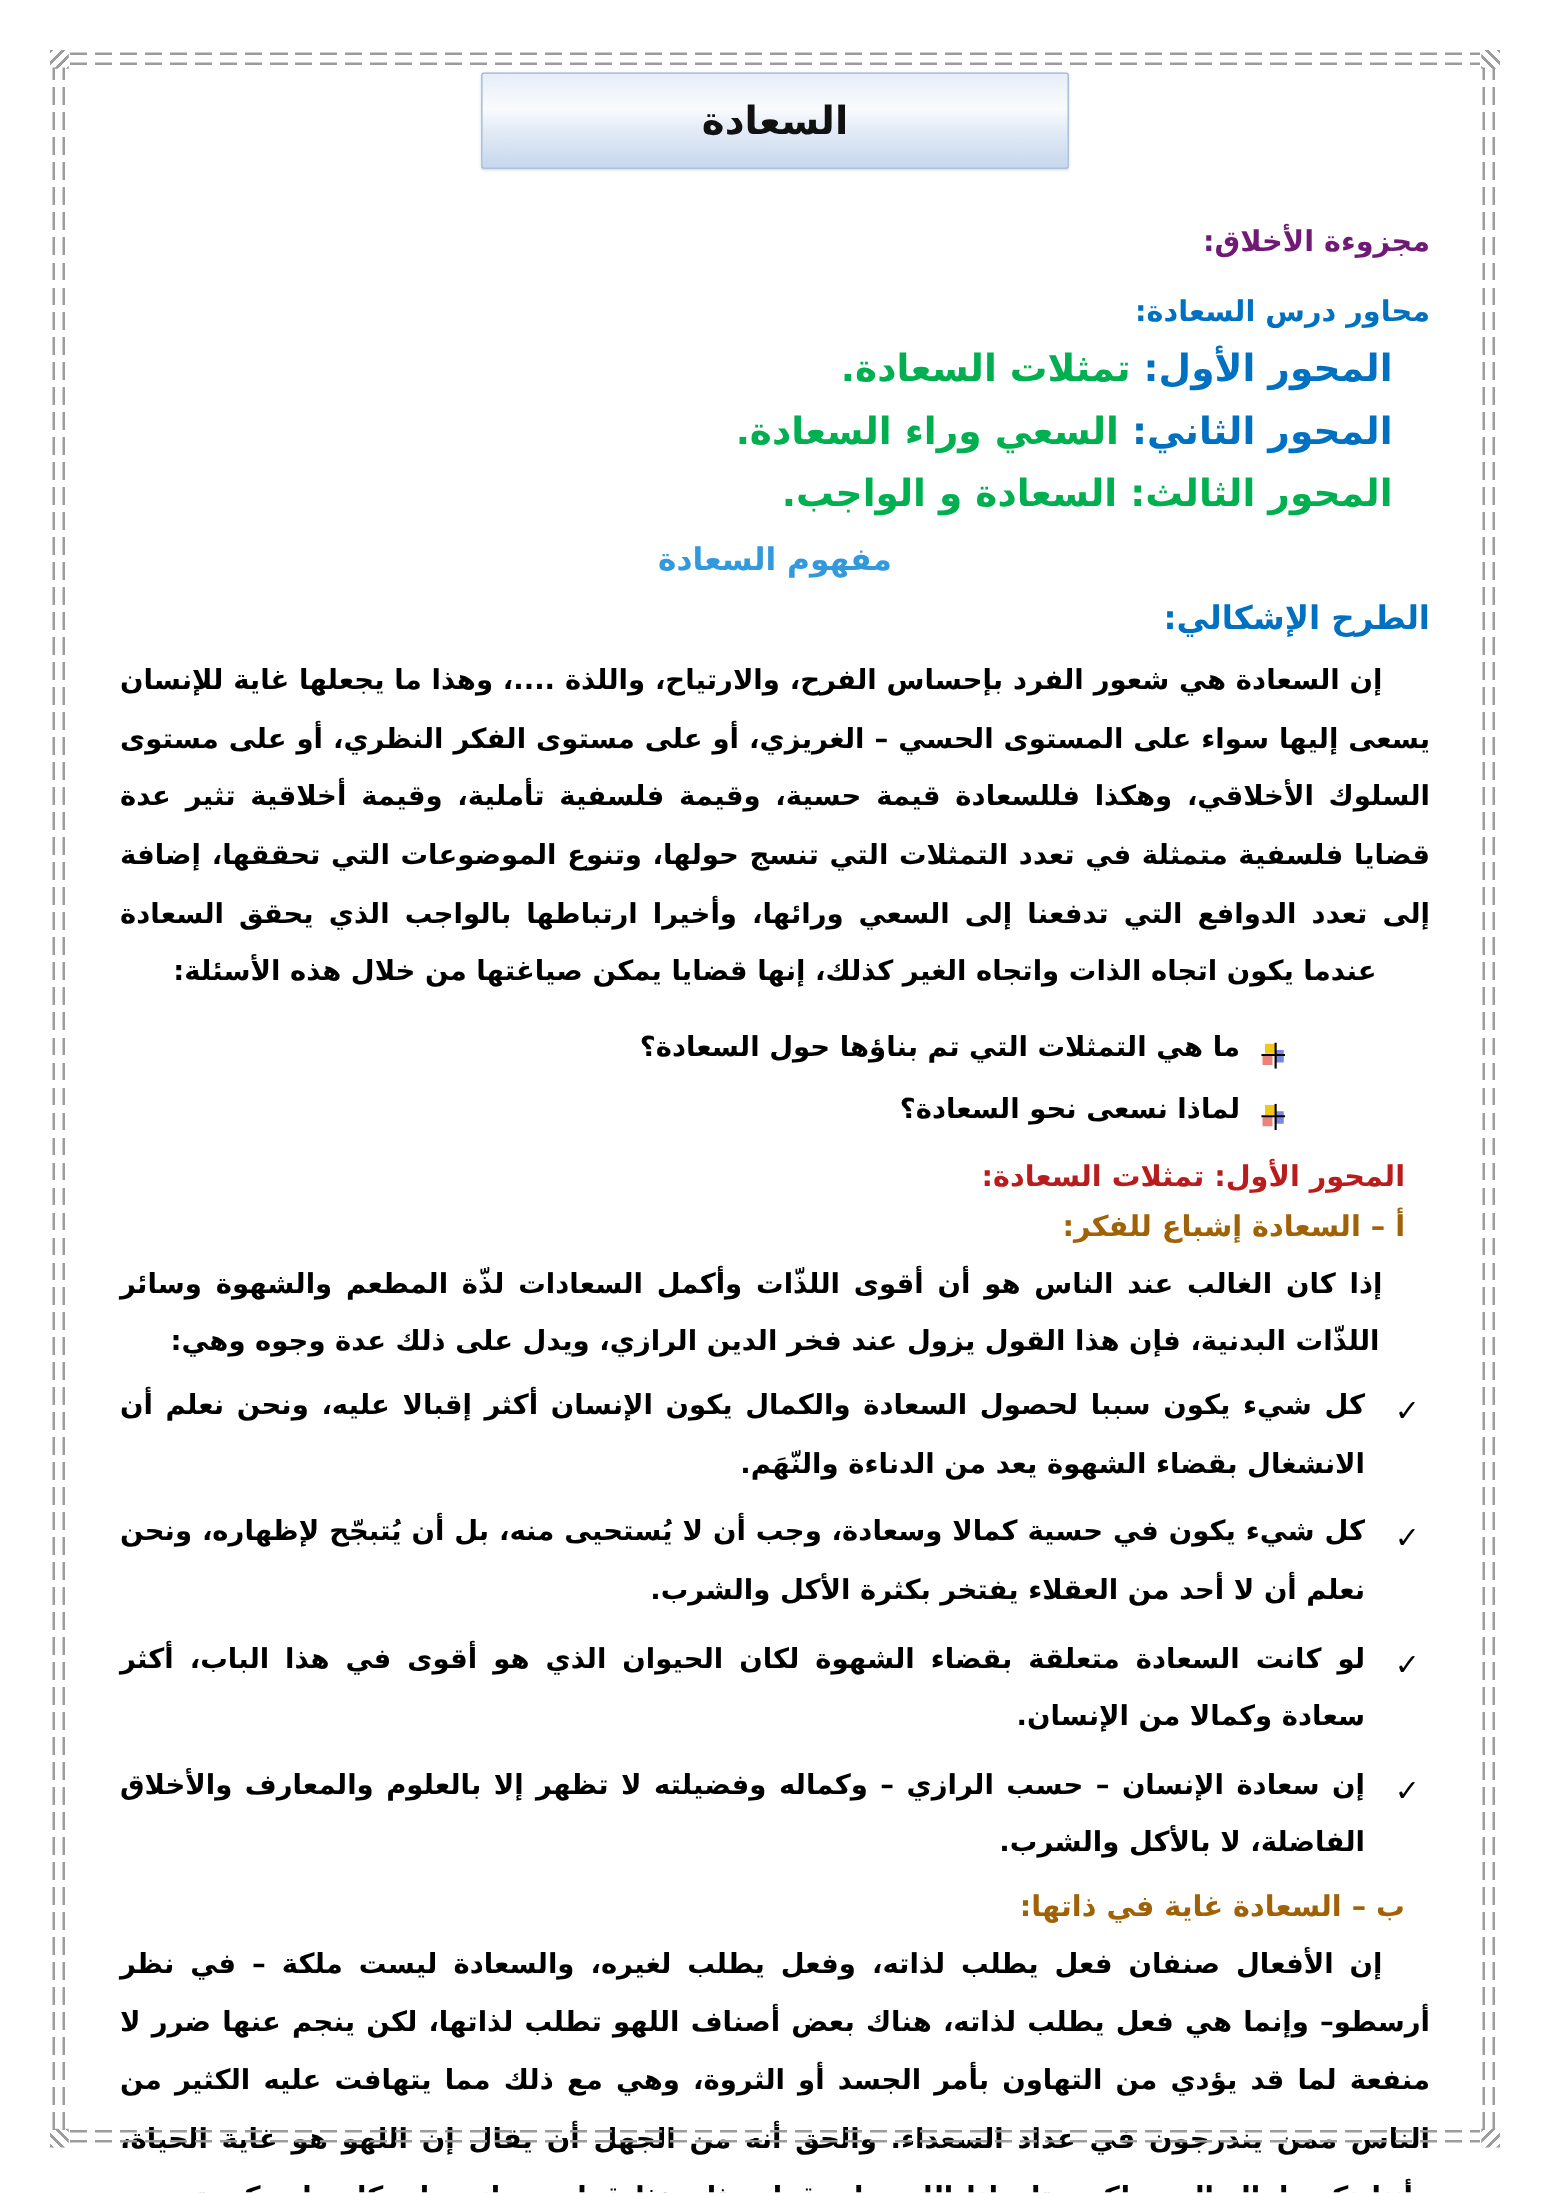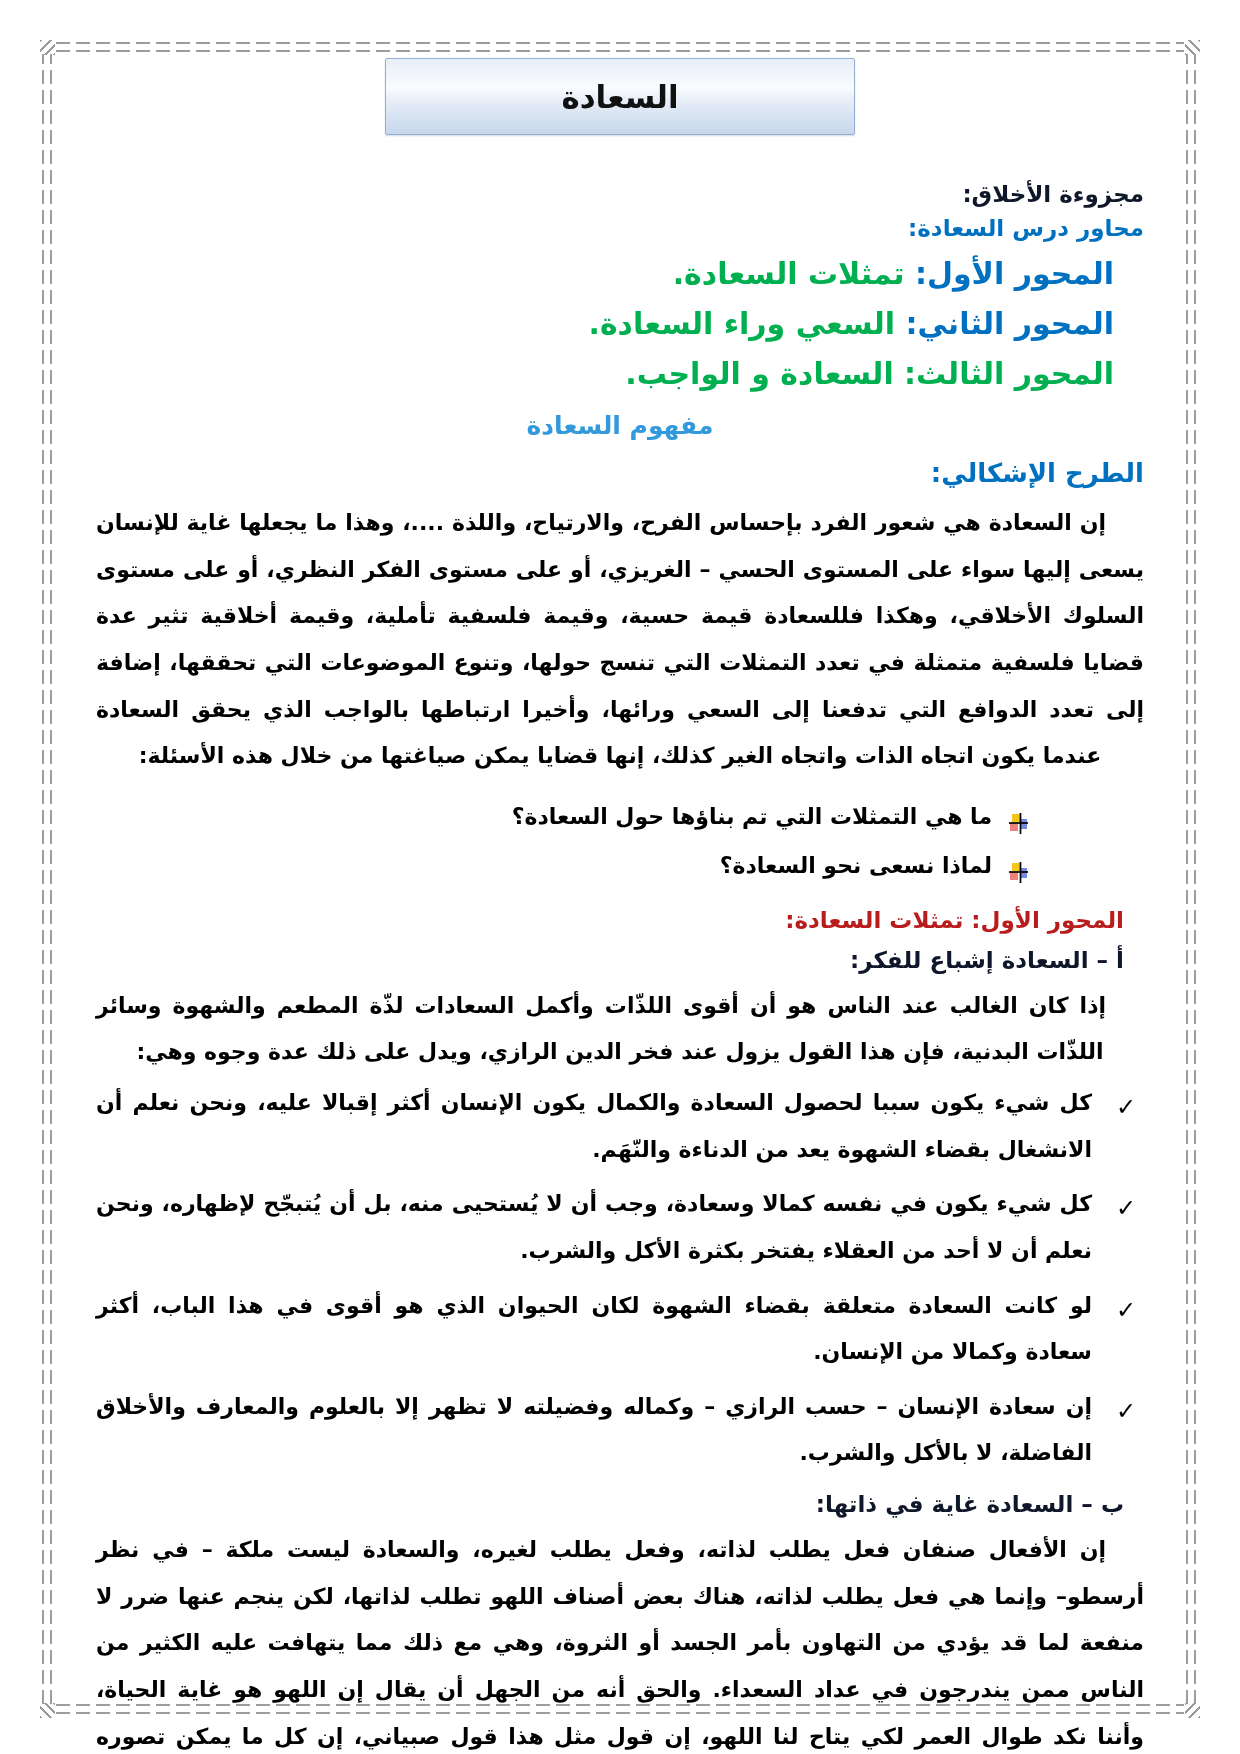--- a/index.html
+++ b/index.html
@@ -57,21 +57,21 @@
     font-size:31px;font-weight:bold;color:#111;
   }
 
   
   .content{
     direction:rtl;
     padding:46px 96px 0 96px;
     color:#000;
     font-weight:bold;
   }
-  .h-green{color:#0f172a;font-size:23px;margin:0 0 8px 0;}
+  .h-green{color:#701a75;font-size:23px;margin:0 0 30px 0;}
   .h-blue{color:#0070C0;font-size:23px;margin:0 0 15px 0;}
   .axis-line{font-size:30px;margin:0 0 15px 0;padding-right:30px;}
   .axis-label{color:#0070C0;}
   .axis-value{color:#00B050;}
   .axis-3 .axis-label{color:#00B050;}
   .concept{
     text-align:center;color:#3399DD;font-size:25px;margin:20px 0 8px 0;
   }
   .problem-head{
     color:#0070C0;font-size:26px;margin:18px 0 12px 0;
@@ -83,21 +83,21 @@
   .para.center-last{text-align-last:center;}
   .para.indent{text-indent:38px;}
 
   .questions{list-style:none;margin:12px 0 4px 0;padding:0 116px 0 0;}
   .questions li{
     position:relative;font-size:22px;line-height:2.25;padding-right:36px;
   }
   .q-icon{position:absolute;right:0;top:10px;}
 
   .sec-blue{color:#b91c1c;font-size:23px;margin:16px 0 10px 0;padding-right:20px;}
-  .sec-red{color:#0f172a;font-size:23px;margin:14px 0 10px 0;padding-right:20px;}
+  .sec-red{color:#a16207;font-size:23px;margin:14px 0 10px 0;padding-right:20px;}
 
   .checks{margin:4px 0 2px 0;}
   .check-item{
     position:relative;font-size:22px;line-height:2.12;
     padding-right:52px;margin-bottom:8px;text-align:justify;
   }
   .check-mark{
     position:absolute;right:8px;top:2px;font-size:24px;color:#000;
   }
 </style>
@@ -166,21 +166,21 @@
 
     <p class="para indent center-last">إذا كان الغالب عند الناس هو أن أقوى اللذّات وأكمل السعادات لذّة المطعم والشهوة وسائر اللذّات البدنية، فإن هذا القول يزول عند فخر الدين الرازي، ويدل على ذلك عدة وجوه وهي:</p>
 
     <div class="checks">
       <div class="check-item">
         <span class="check-mark">✓</span>
         <span>كل شيء يكون سببا لحصول السعادة والكمال يكون الإنسان أكثر إقبالا عليه، ونحن نعلم أن الانشغال بقضاء الشهوة يعد من الدناءة والنّهَم.</span>
       </div>
       <div class="check-item">
         <span class="check-mark">✓</span>
-        <span>كل شيء يكون في نفسه كمالا وسعادة، وجب أن لا يُستحيى منه، بل أن يُتبجّح لإظهاره، ونحن نعلم أن لا أحد من العقلاء يفتخر بكثرة الأكل والشرب.</span>
+        <span>كل شيء يكون في حسية كمالا وسعادة، وجب أن لا يُستحيى منه، بل أن يُتبجّح لإظهاره، ونحن نعلم أن لا أحد من العقلاء يفتخر بكثرة الأكل والشرب.</span>
       </div>
       <div class="check-item">
         <span class="check-mark">✓</span>
         <span>لو كانت السعادة متعلقة بقضاء الشهوة لكان الحيوان الذي هو أقوى في هذا الباب، أكثر سعادة وكمالا من الإنسان.</span>
       </div>
       <div class="check-item">
         <span class="check-mark">✓</span>
         <span>إن سعادة الإنسان – حسب الرازي – وكماله وفضيلته لا تظهر إلا بالعلوم والمعارف والأخلاق الفاضلة، لا بالأكل والشرب.</span>
       </div>
     </div>

